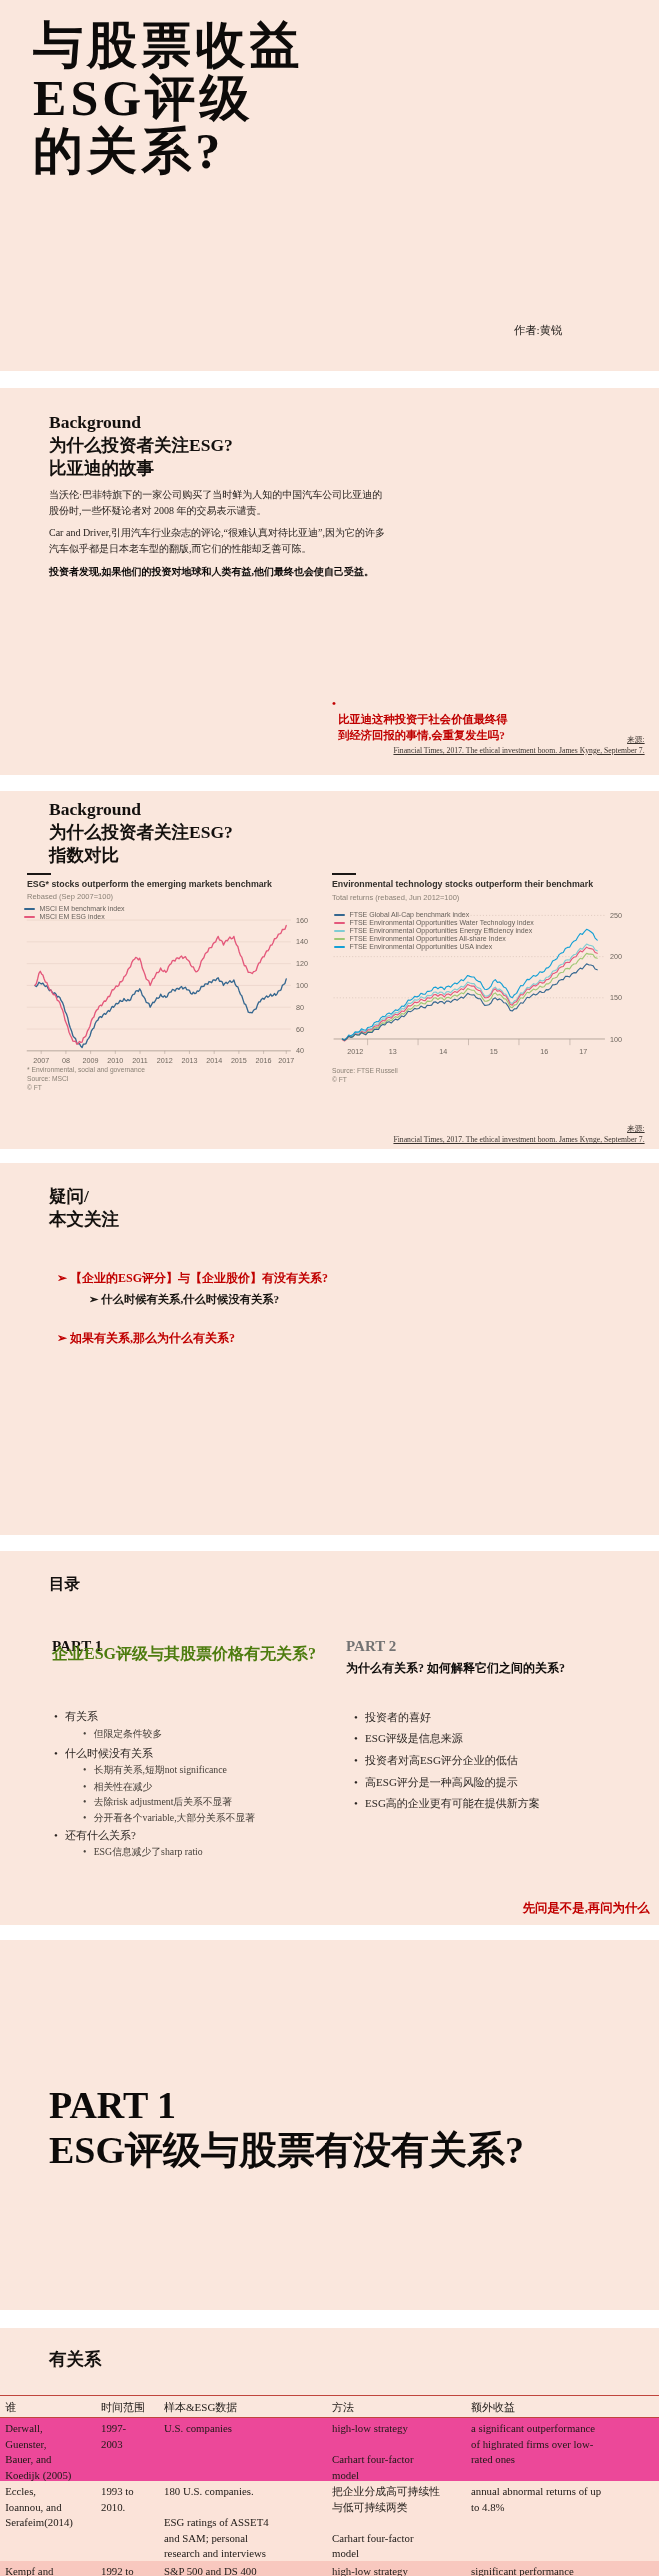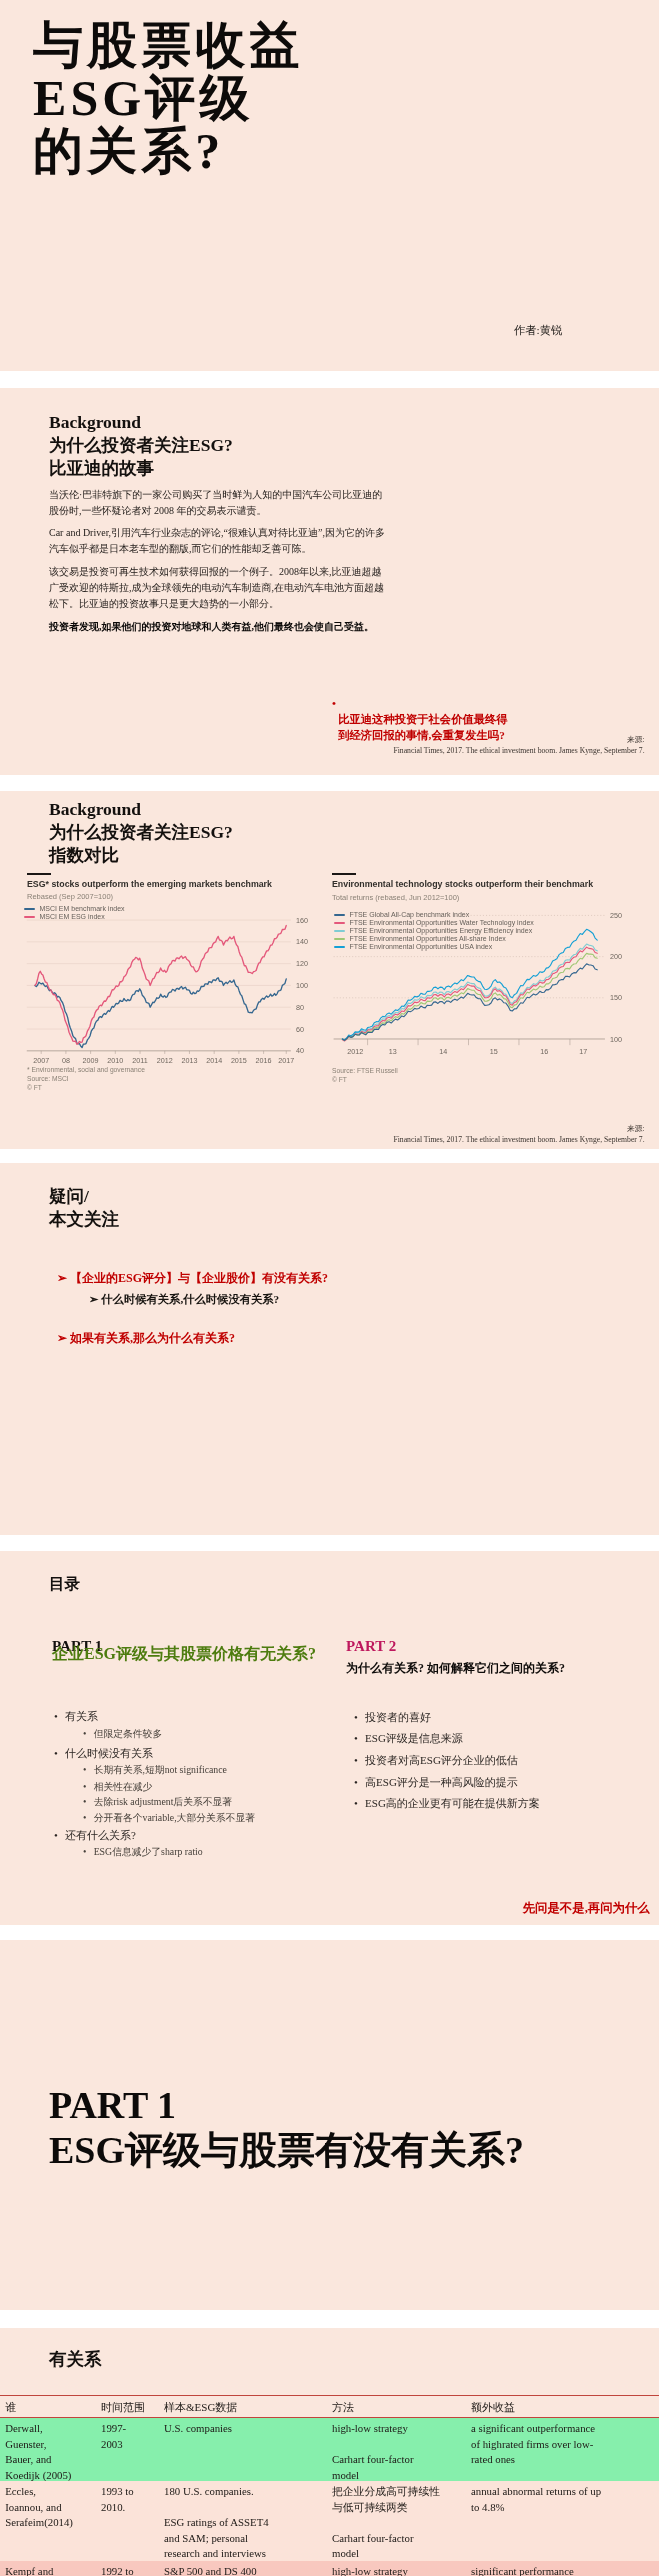--- a/index.html
+++ b/index.html
@@ -9,21 +9,21 @@
   .abs{position:absolute;}
   .serif{font-family:"Liberation Serif","DejaVu Serif",serif;}
   .big-title{font-weight:bold;color:#0d0b0a;font-size:50px;line-height:53px;letter-spacing:4.1px;}
   .h1{font-weight:bold;color:#13100e;font-size:17.5px;line-height:23px;}
   .h1 div{white-space:nowrap;}
   .body-text{font-size:10px;line-height:16px;color:#26211e;width:336px;}
   .body-text p{margin:0 0 6.7px 0;}
   .body-text p.strong{font-weight:bold;color:#0b0908;}
   .red{color:#c00000;}
   .red-bullet{font-weight:bold;font-size:11.3px;line-height:16px;color:#c00000;white-space:pre-line;}
-  .src{font-size:7.7px;line-height:11.3px;color:#3a332e;text-align:right;}
+  .src{font-size:7.7px;line-height:11.3px;color:#3a332e;text-align:right;text-decoration:underline;}
   .chart-title{font-family:"Liberation Sans","DejaVu Sans",sans-serif;font-weight:bold;font-size:8.8px;color:#33302c;}
   .chart-sub{font-family:"Liberation Sans","DejaVu Sans",sans-serif;font-size:7.5px;color:#8a8176;}
   .legend-item{position:absolute;font-family:"Liberation Sans","DejaVu Sans",sans-serif;font-size:7px;color:#66605a;white-space:nowrap;}
   .legend-swatch{display:inline-block;width:11.3px;height:1.5px;vertical-align:middle;margin-right:4.1px;border-radius:1px;}
   .chart-foot{font-family:"Liberation Sans","DejaVu Sans",sans-serif;font-size:6.7px;line-height:8.8px;color:#8a8176;}
   .arrow-bullet{font-weight:bold;font-size:12px;line-height:16.5px;white-space:nowrap;}
   .toc-l1{font-weight:normal;font-size:11px;color:#2b2623;white-space:nowrap;}
   .toc-l2{font-size:9.8px;color:#46403a;white-space:nowrap;}
   .dot{margin-right:7.2px;}
   .tbl-row{position:absolute;left:0;width:659px;}
@@ -47,21 +47,20 @@
 
 <div class="slide" style="height:387px">
   <div class="abs h1" style="left:49px;top:23px">
     <div>Background</div>
     <div>为什么投资者关注ESG?</div>
     <div>比亚迪的故事</div>
   </div>
   <div class="abs body-text" style="left:49px;top:99px">
     <p>当沃伦·巴菲特旗下的一家公司购买了当时鲜为人知的中国汽车公司比亚迪的股份时,一些怀疑论者对 2008 年的交易表示谴责。</p>
     <p>Car and Driver,引用汽车行业杂志的评论,“很难认真对待比亚迪”,因为它的许多汽车似乎都是日本老车型的翻版,而它们的性能却乏善可陈。</p>
-    <p>该交易是投资可再生技术如何获得回报的一个例子。2008年以来,比亚迪超越广受欢迎的特斯拉,成为全球领先的电动汽车制造商,在电动汽车电池方面超越松下。比亚迪的投资故事只是更大趋势的一小部分。</p>
     <p class="strong">投资者发现,如果他们的投资对地球和人类有益,他们最终也会使自己受益。</p>
   </div>
   <div class="abs red-bullet" style="left:332px;top:291px">
     <span>•</span>
     <span style="display:inline-block;vertical-align:top;margin-left:6.2px">比亚迪这种投资于社会价值最终得
 到经济回报的事情,会重复发生吗?</span>
   </div>
   <div class="abs src" style="right:14.4px;top:346px">
     <div>来源:</div>
     <div>Financial Times, 2017. The ethical investment boom. James Kynge, September 7.</div>
@@ -188,21 +187,21 @@
     <span>➢</span>
     <span>如果有关系,那么为什么有关系?</span>
   </div>
 </div>
 <div class="gap" style="height:15.5px"></div>
 
 <div class="slide" style="height:374px">
   <div class="abs serif" style="left:49px;top:23px;font-weight:bold;font-size:15.5px;color:#13100e">目录</div>
   <div class="abs serif" style="left:52px;top:87px;font-weight:bold;font-size:15px;color:#13100e">PART 1</div>
   <div class="abs serif" style="left:52px;top:93px;font-weight:bold;font-size:16px;color:#4d7c0f;white-space:nowrap">企业ESG评级与其股票价格有无关系?</div>
-  <div class="abs serif" style="left:346px;top:87px;font-weight:bold;font-size:15px;color:#be185d">PART 2</div>
+  <div class="abs serif" style="left:346px;top:87px;font-weight:bold;font-size:15px;color:#737373">PART 2</div>
   <div class="abs serif" style="left:346px;top:109px;font-weight:bold;font-size:12px;color:#0e0c0a;white-space:nowrap">为什么有关系? 如何解释它们之间的关系?</div>
 
   <div class="abs toc-l1" style="left:54px;top:158px"><span class="dot">•</span><span>有关系</span></div>
   <div class="abs toc-l2" style="left:83px;top:177px"><span class="dot">•</span><span>但限定条件较多</span></div>
   <div class="abs toc-l1" style="left:54px;top:195px"><span class="dot">•</span><span>什么时候没有关系</span></div>
   <div class="abs toc-l2" style="left:83px;top:213px"><span class="dot">•</span><span>长期有关系,短期not significance</span></div>
   <div class="abs toc-l2" style="left:83px;top:230px"><span class="dot">•</span><span>相关性在减少</span></div>
   <div class="abs toc-l2" style="left:83px;top:245px"><span class="dot">•</span><span>去除risk adjustment后关系不显著</span></div>
   <div class="abs toc-l2" style="left:83px;top:261px"><span class="dot">•</span><span>分开看各个variable,大部分关系不显著</span></div>
   <div class="abs toc-l1" style="left:54px;top:277px"><span class="dot">•</span><span>还有什么关系?</span></div>
@@ -230,21 +229,21 @@
   <div class="abs serif" style="left:49px;top:19.6px;font-weight:bold;font-size:17.5px;color:#13100e">有关系</div>
 
   <div class="abs red-line" style="left:0;top:67px;width:659px;height:1px"></div>
   <div class="tbl-head" style="left:5.2px;top:72px">谁</div>
   <div class="tbl-head" style="left:101px;top:72px">时间范围</div>
   <div class="tbl-head" style="left:164px;top:72px">样本&amp;ESG数据</div>
   <div class="tbl-head" style="left:332px;top:72px">方法</div>
   <div class="tbl-head" style="left:471px;top:72px">额外收益</div>
   <div class="abs red-line" style="left:0;top:89px;width:659px;height:1px"></div>
 
-  <div class="tbl-row" style="top:90px;height:63px;background:#86efac">
+  <div class="tbl-row" style="top:90px;height:63px;background:#ec4899">
     <div class="tbl-cell" style="left:5.2px;width:93px">Derwall,
 Guenster,
 Bauer, and
 Koedijk (2005)</div>
     <div class="tbl-cell" style="left:101px;width:58px">1997-
 2003</div>
     <div class="tbl-cell" style="left:164px;width:164px">U.S. companies</div>
     <div class="tbl-cell" style="left:332px;width:135px">high-low strategy
 
 Carhart four-factor

